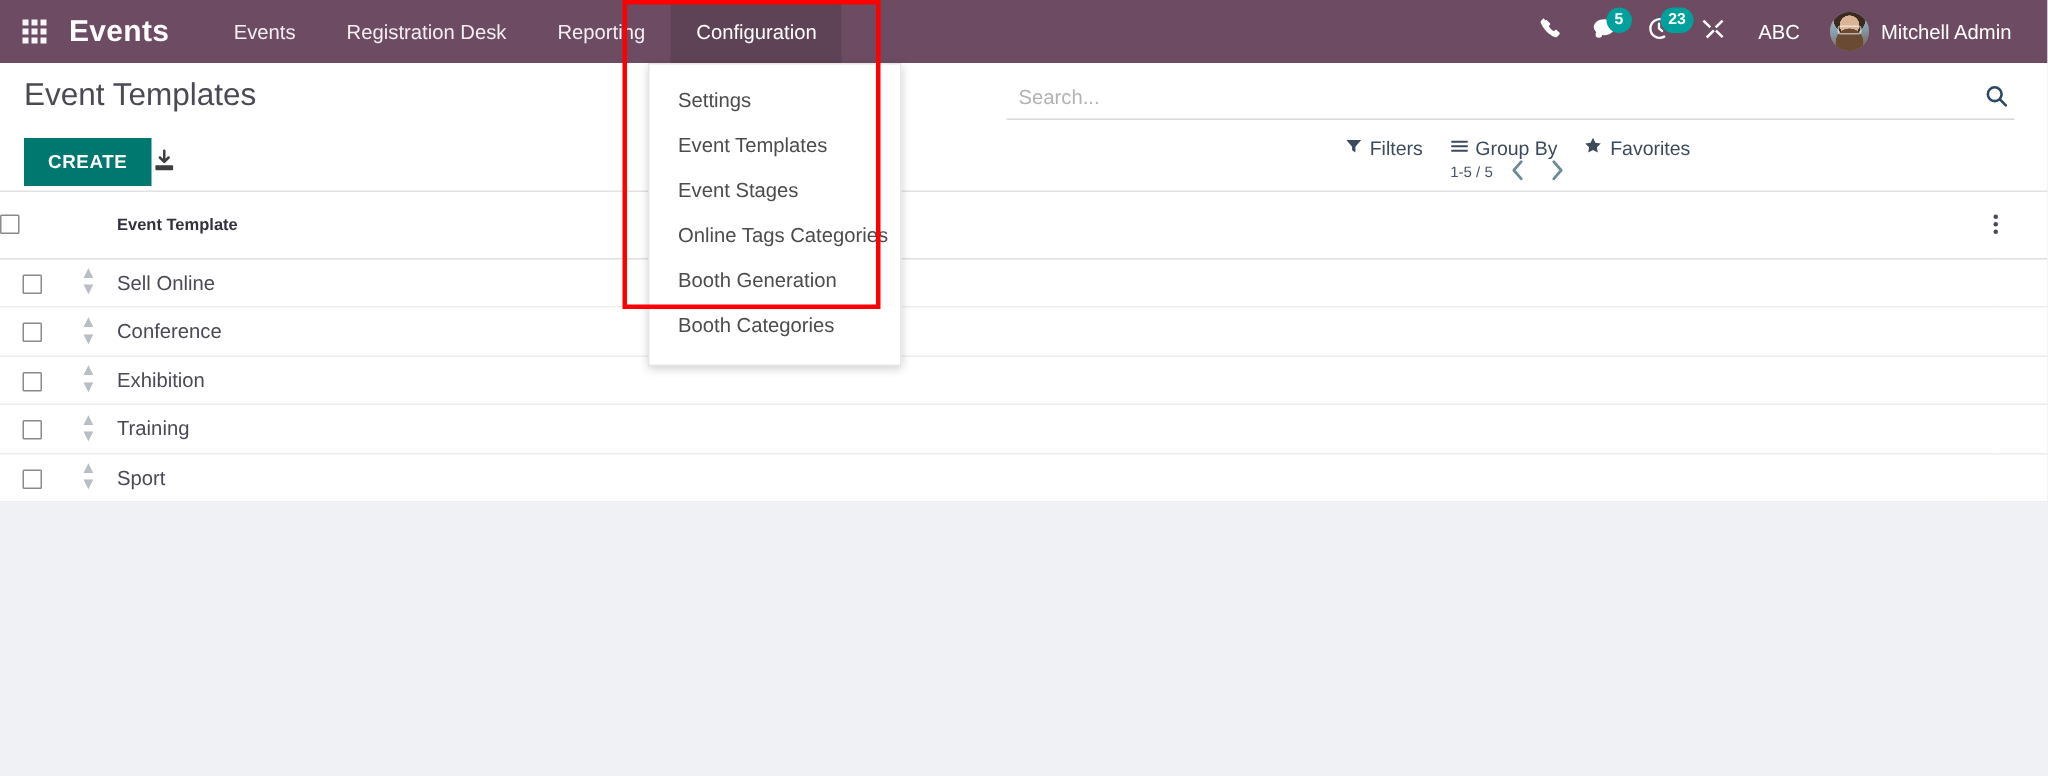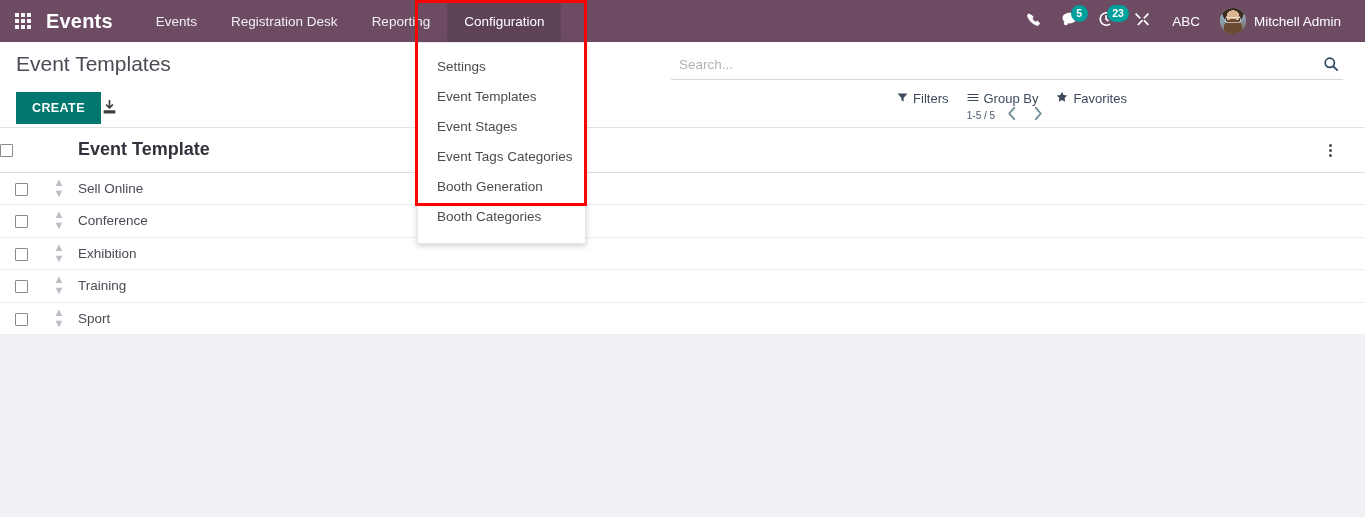--- a/index.html
+++ b/index.html
@@ -135,21 +135,21 @@
     height: 4px;
     border: 1px solid rgba(255,255,255,.55);
     border-radius: 2px;
   }
   .user-name { font-size: 13.5px; color: #ffffff; white-space: nowrap; }
 
   
   .dropdown {
     position: absolute;
     top: 42px;
-    left: 417px;
+    left: 432px;
     width: 169px;
     background: #ffffff;
     border: 1px solid #e6e6e6;
     box-shadow: 0 2px 6px rgba(0,0,0,.18);
     padding: 9px 0 11px 0;
     z-index: 25;
   }
   .dropdown-item {
     display: block;
     padding: 5px 8px 5px 19px;
@@ -251,21 +251,21 @@
     cursor: pointer;
     padding: 0 4px;
   }
 
   
   .list-wrap { background: #ffffff; }
   table.olist { width: 100%; border-collapse: collapse; table-layout: fixed; }
   table.olist thead th {
     background: #ffffff;
     border-bottom: 1px solid #dfdfdf;
-    font-size: 18px;
+    font-size: 11px;
     font-weight: bold;
     color: #32323c;
     text-align: left;
     padding: 11px 0 11px 0;
     height: 44px;
   }
   table.olist tbody td {
     border-bottom: 1px solid #ededed;
     font-size: 13.5px;
     color: #4a4a55;
@@ -380,21 +380,21 @@
       <span class="avatar"></span>
       <span class="user-name">Mitchell Admin</span>
     </div>
 
   </div>
 
   <div class="dropdown">
     <div class="dropdown-item">Settings</div>
     <div class="dropdown-item">Event Templates</div>
     <div class="dropdown-item">Event Stages</div>
-    <div class="dropdown-item">Event Tags Categories</div>
+    <div class="dropdown-item">Online Tags Categories</div>
     <div class="dropdown-item">Booth Generation</div>
     <div class="dropdown-item">Booth Categories</div>
   </div>
 
   <div class="highlight-box"></div>
 </div>
 
 <div class="control-panel">
 
   <div class="cp-row-top">

